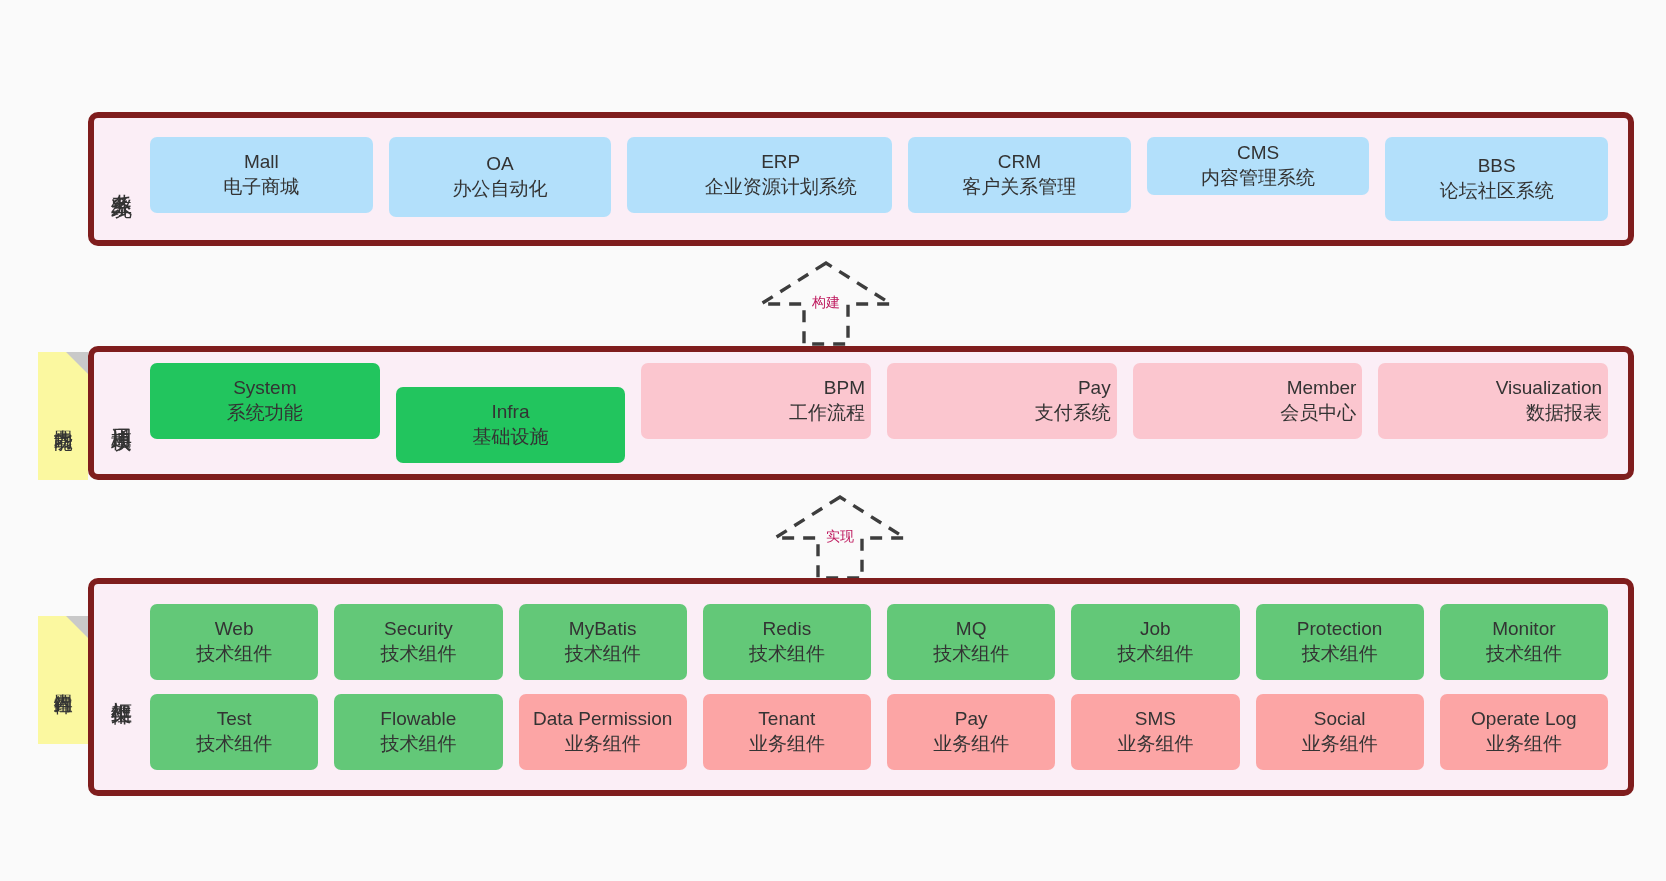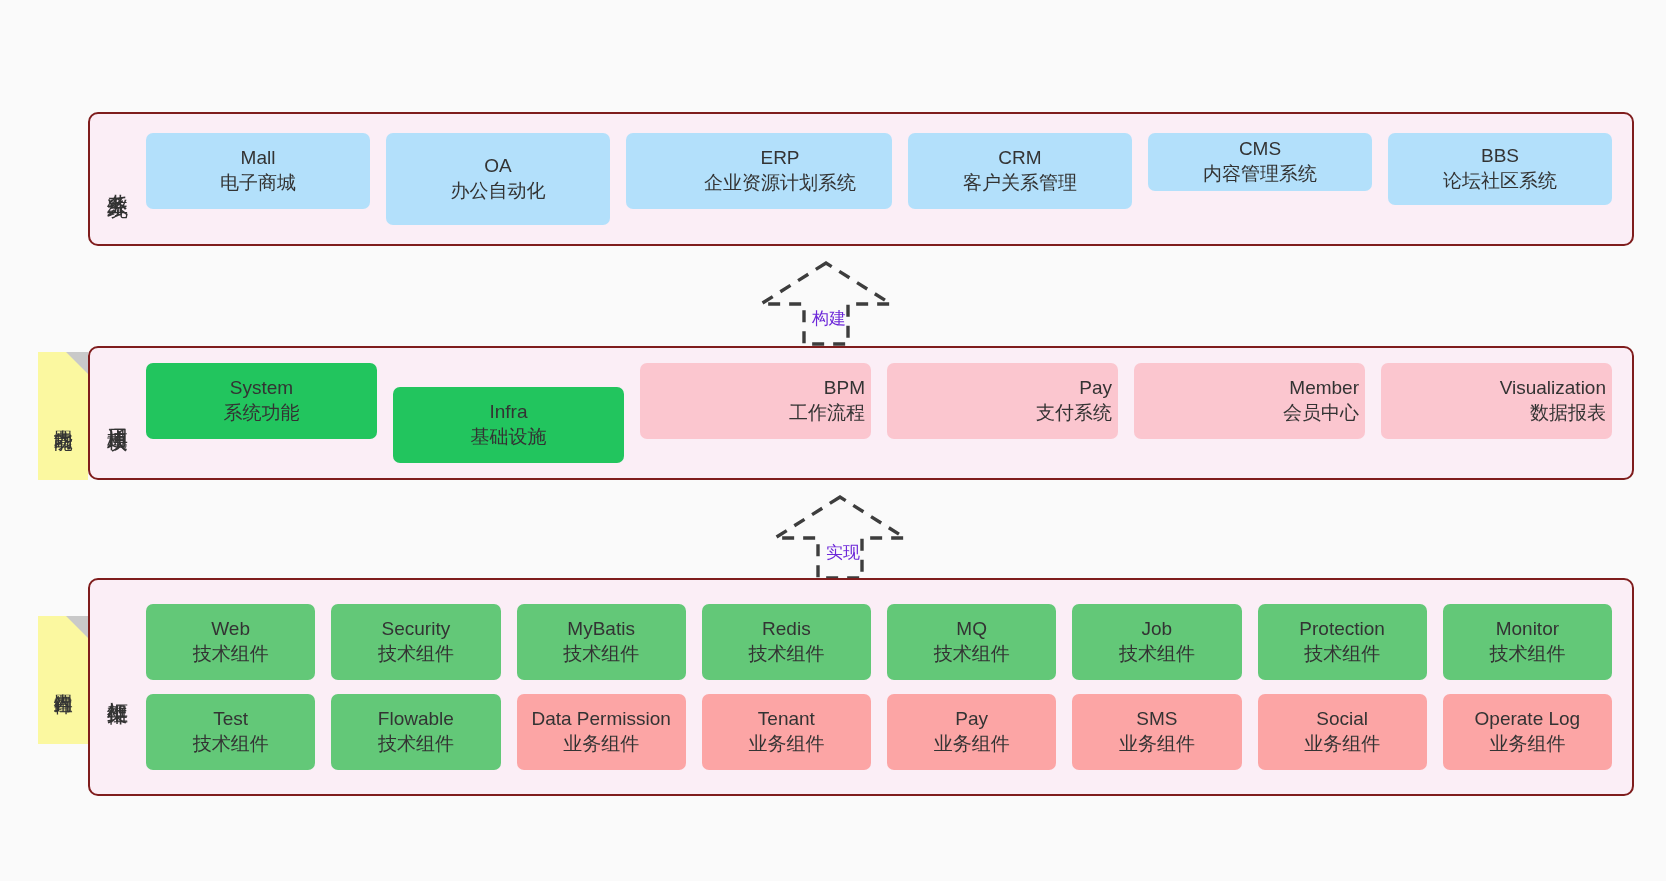--- a/index.html
+++ b/index.html
@@ -18,21 +18,21 @@
 
   .canvas {
     position: absolute;
     inset: 0;
   }
 
   
   .layer {
     position: absolute;
     background: #fbeef6;
-    border: 2px solid #7f1d1d;
+    border: 6px solid #7f1d1d;
     border-radius: 10px;
     box-sizing: border-box;
     display: flex;
     align-items: stretch;
   }
 
   .layer-title {
     width: 54px;
     flex: 0 0 54px;
     display: flex;
@@ -112,57 +112,56 @@
     border-left: 22px solid transparent;
   }
 
   
   .arrow {
     position: absolute;
   }
   .arrow svg { display: block; overflow: visible; }
   .arrow-label {
     position: absolute;
-    font-size: 17px;
-    color: #6d28d9;
+    font-size: 14px;
+    color: #be185d;
     white-space: nowrap;
     background: transparent;
-    margin-top: 13px;
   }
 </style>
 </head>
 <body>
 
 <div class="canvas">
 
   <div class="layer" style="left:88px; top:112px; width:1546px; height:134px;">
     <div class="layer-title">业务系统</div>
     <div class="layer-body">
       <div class="row">
         <div class="card c-blue" style="height:76px;">
           <span class="c-name">Mall</span>
           <span class="c-sub">电子商城</span>
         </div>
-        <div class="card c-blue" style="height:92px;">
+        <div class="card c-blue" style="height:80px;">
           <span class="c-name">OA</span>
           <span class="c-sub">办公自动化</span>
         </div>
         <div class="card c-blue" style="height:76px;padding-left:48px;">
           <span class="c-name">ERP</span>
           <span class="c-sub">企业资源计划系统</span>
         </div>
         <div class="card c-blue" style="height:76px;">
           <span class="c-name">CRM</span>
           <span class="c-sub">客户关系管理</span>
         </div>
         <div class="card c-blue" style="height:58px;">
           <span class="c-name">CMS</span>
           <span class="c-sub">内容管理系统</span>
         </div>
-        <div class="card c-blue" style="height:72px;">
+        <div class="card c-blue" style="height:84px;">
           <span class="c-name">BBS</span>
           <span class="c-sub">论坛社区系统</span>
         </div>
       </div>
     </div>
   </div>
 
   <div class="arrow" style="left:756px; top:258px; width:150px; height:88px;">
     <svg width="150" height="88" viewBox="0 0 150 88">
       <path d="M 70 5 L 5 46 L 48 46 L 48 86 L 92 86 L 92 46 L 135 46 Z" fill="none" stroke="#3d3d3d" stroke-width="3.4" stroke-dasharray="12 9" stroke-linejoin="miter"></path>

